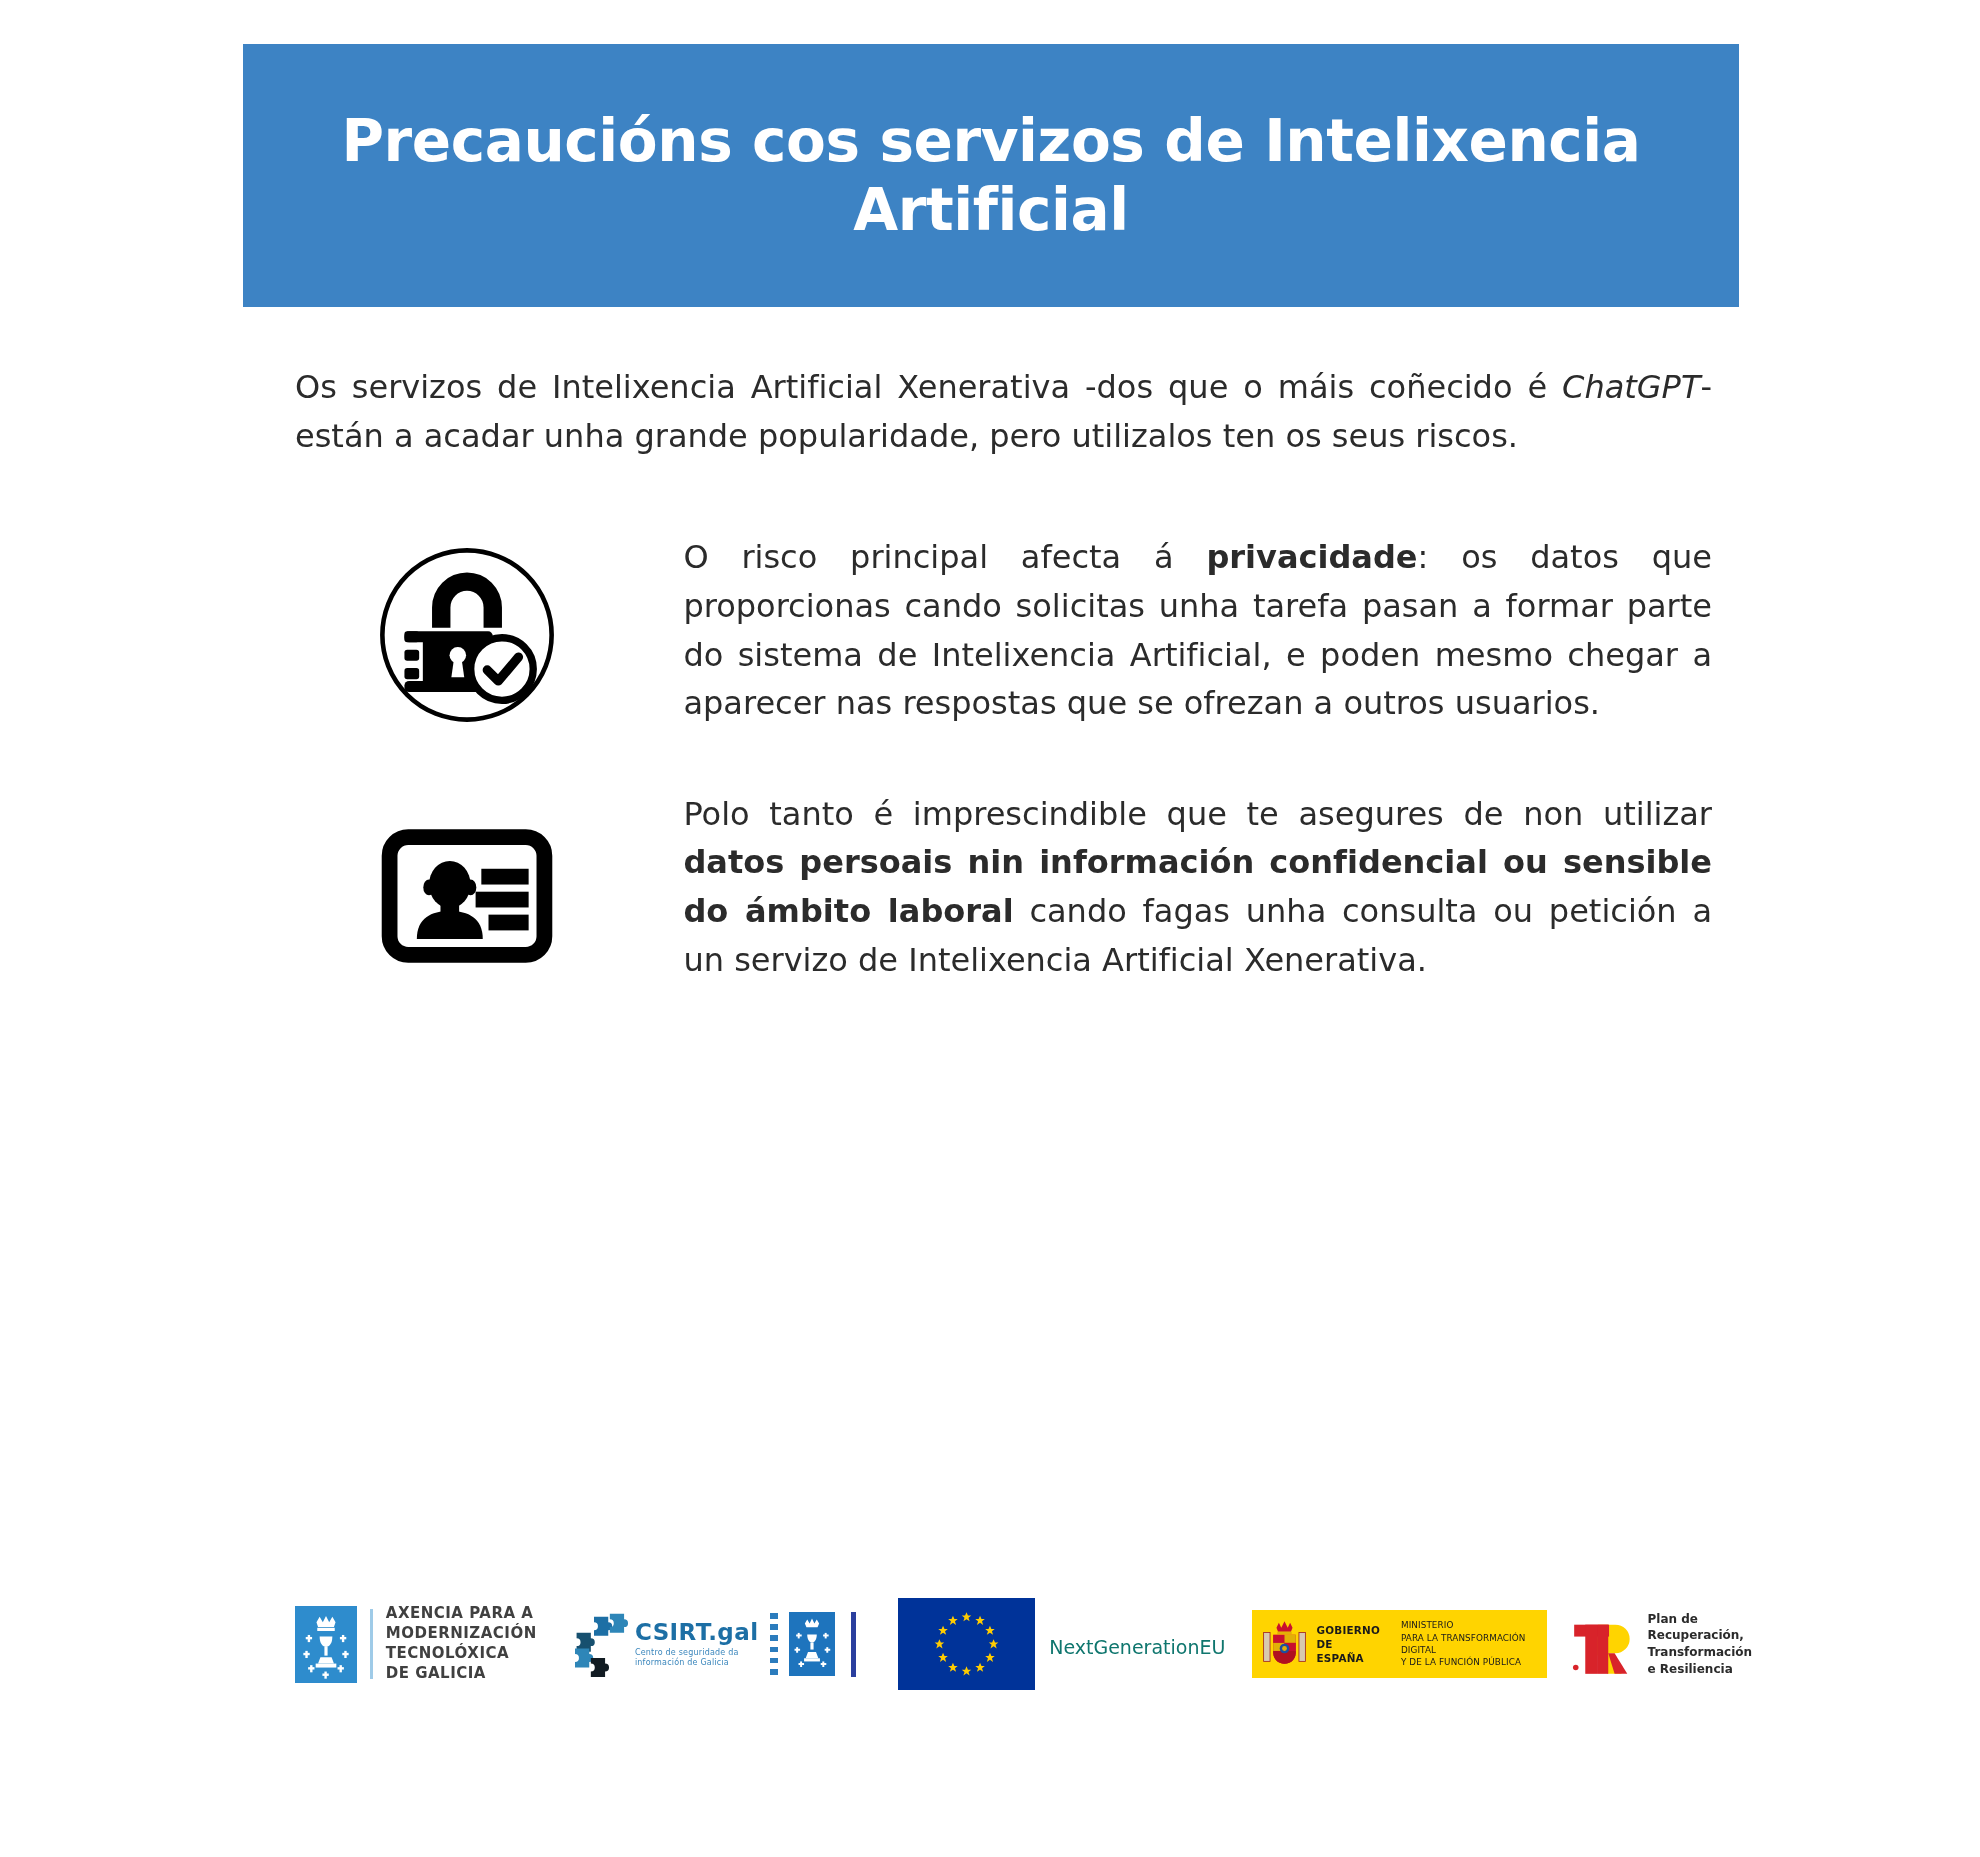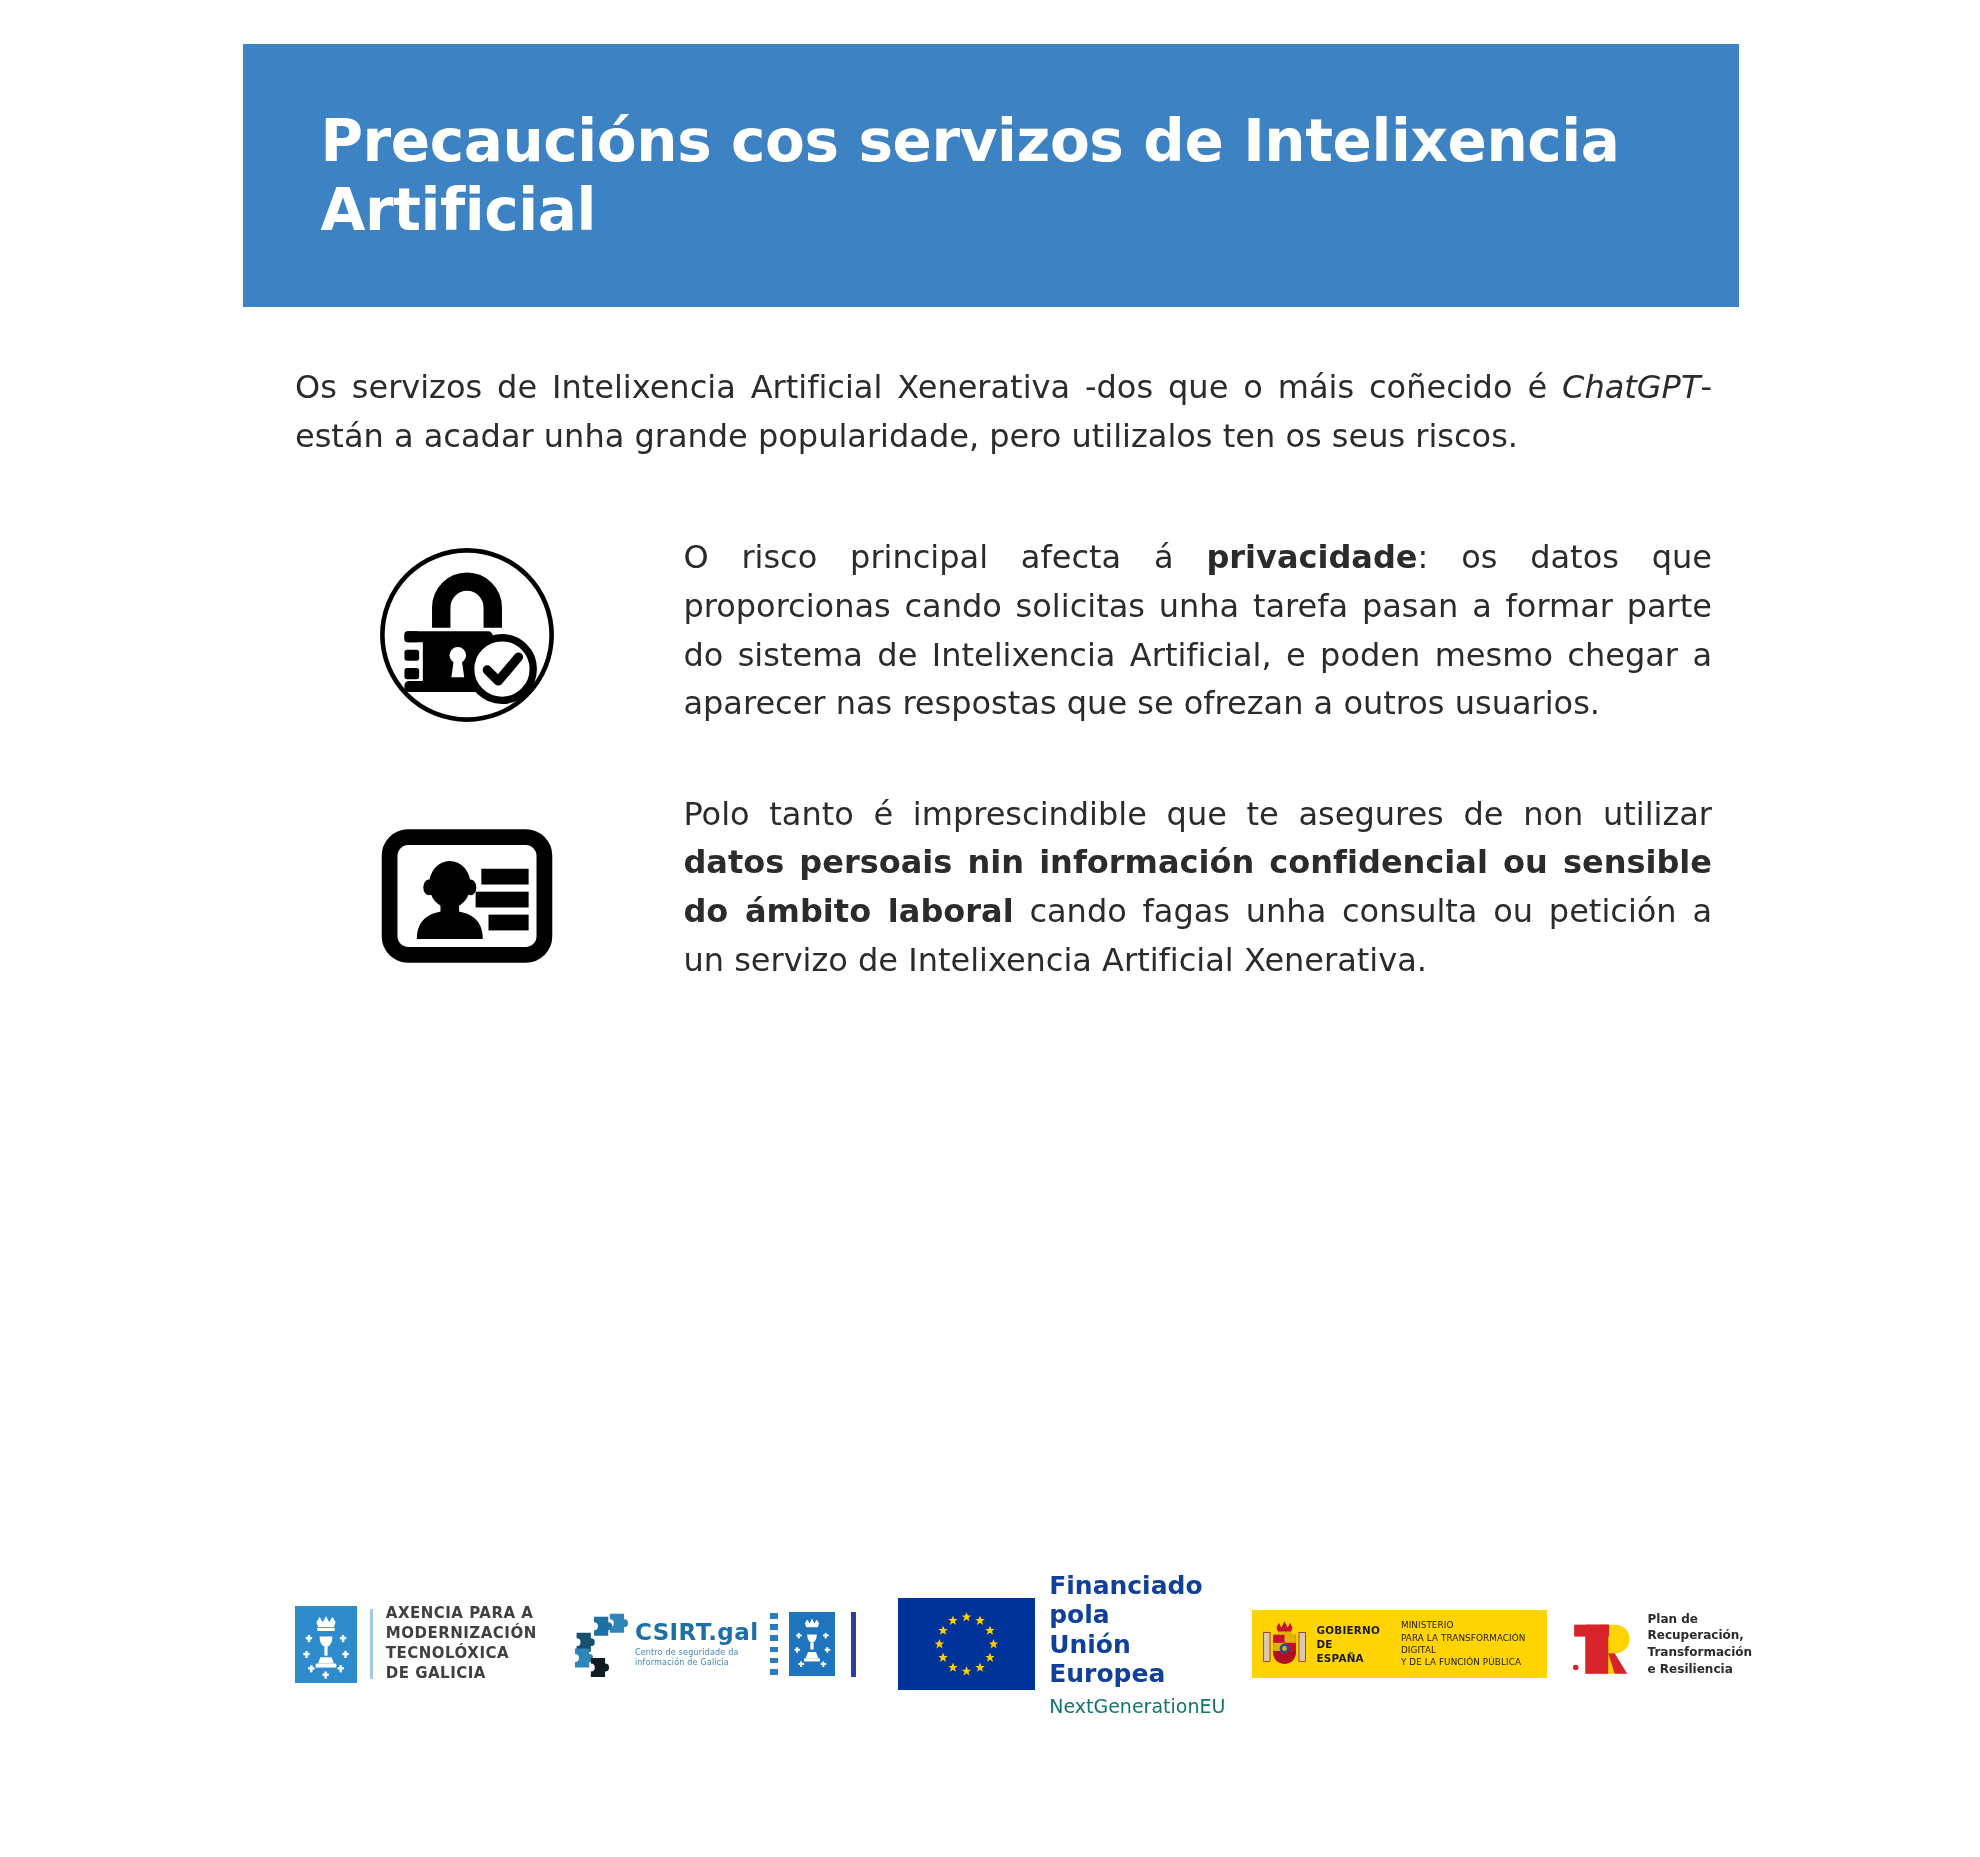--- a/index.html
+++ b/index.html
@@ -28,21 +28,21 @@
     justify-content: center;
     box-sizing: border-box;
     padding: 0 72px;
   }
   .banner-title {
     color: #ffffff;
     font-family: "DejaVu Sans", sans-serif;
     font-weight: bold;
     font-size: 58px;
     line-height: 1.18;
-    text-align: left;
+    text-align: center;
     letter-spacing: -0.4px;
     max-width: 1341px;
   }
 
   
   .content {
     position: absolute;
     left: 295px;
     top: 363px;
     width: 1417px;
@@ -465,22 +465,20 @@
                 <polygon points="0,-6 1.8,-1.8 6,-1.8 2.5,1 3.9,5.5 0,2.8 -3.9,5.5 -2.5,1 -6,-1.8 -1.8,-1.8"></polygon>
               </g>
             <g transform="rotate(330) translate(0,-34) rotate(-330)">
                 <polygon points="0,-6 1.8,-1.8 6,-1.8 2.5,1 3.9,5.5 0,2.8 -3.9,5.5 -2.5,1 -6,-1.8 -1.8,-1.8"></polygon>
               </g>
           </g>
         </g>
       </svg>
     </div>
     <div class="eu-lines">
-      <div class="eu-main">Financiado pola
-Unión Europea</div>
       <div class="eu-sub">NextGenerationEU</div>
     </div>
   </div>
 
   <div class="logo logo-gob">
     <div class="gob-crest">
       <svg width="45" height="53" viewBox="0 0 56 66" aria-hidden="true">
 
         <rect x="2" y="18" width="8" height="36" fill="#d8c9b0" stroke="#9c2020" stroke-width="1"></rect>
         <rect x="46" y="18" width="8" height="36" fill="#d8c9b0" stroke="#9c2020" stroke-width="1"></rect>

